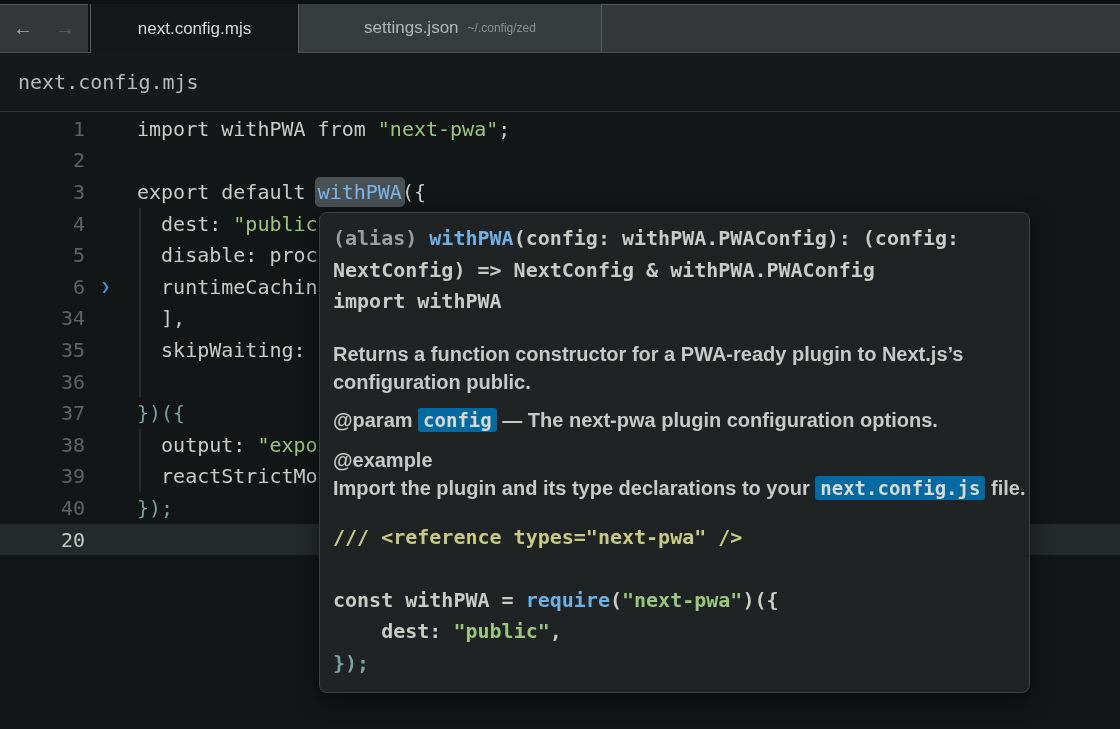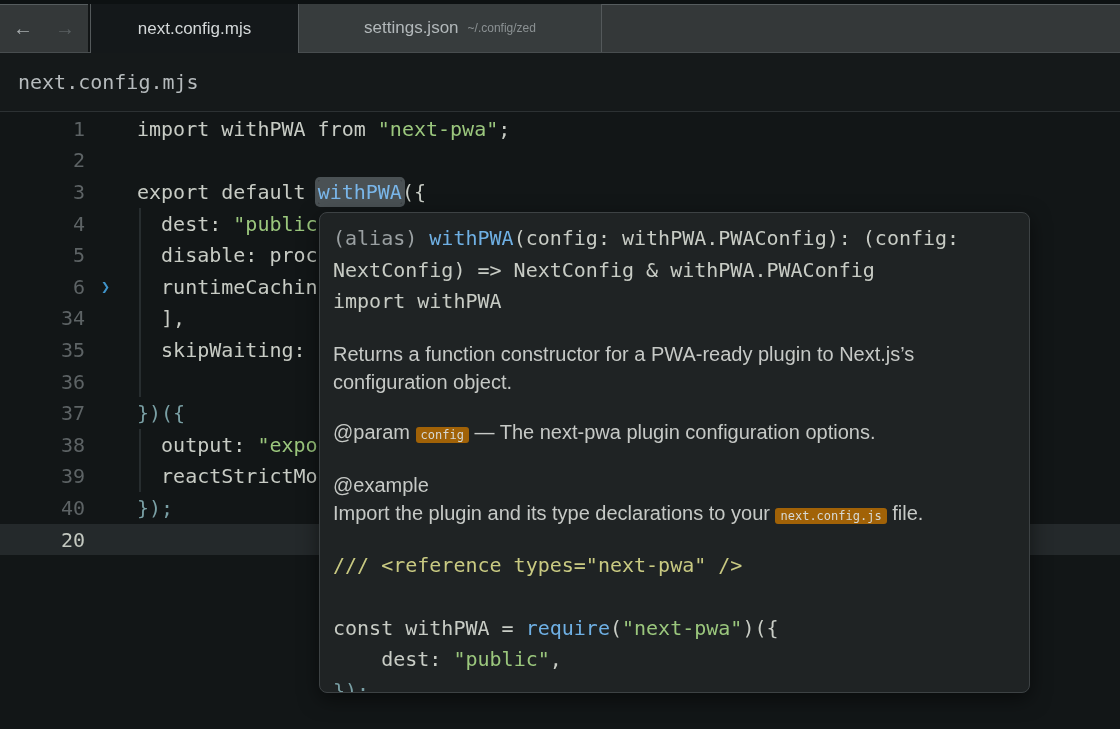--- a/index.html
+++ b/index.html
@@ -57,33 +57,33 @@
   .tk.blue  { color:#6fb0e4; }
   .tk.teal  { color:#7aa0a5; }
   .tk.yellow{ color:#c9ca82; }
   .tk.hl    { color:#7ab7ea; background:#4a5154; box-shadow:0 0 0 3px #4a5154; border-radius:2px; }
 
   
   .tooltip {
     position:absolute; left:319px; top:212px; width:711px; height:481px;
     background:#1f2324; border:1px solid #3d4244; border-radius:8px;
     box-shadow:0 6px 20px rgba(0,0,0,.5);
-    padding:10px 13px 10px 13px; z-index:10; overflow:hidden;
+    padding:10px 13px 10px 13px; z-index:10; overflow:hidden;font-weight:bold;
   }
   .codeline { font-family:"DejaVu Sans Mono", monospace; font-size:20px;
               line-height:31.5px; white-space:pre; }
   .sigblock { margin-bottom:22px; }
-  .prose { font-size:20px; line-height:28px; color:#c6c9c6;margin-top:22px; }
+  .prose { font-size:20px; line-height:28px; color:#c6c9c6; }
   .descblock { margin-bottom:10px; }
   .paramline { margin-bottom:12px; white-space:nowrap; }
   .exampleblock { margin-bottom:20px; }
   .exampleblock .mixed { white-space:nowrap; }
   code.inline {
-    font-family:"DejaVu Sans Mono", monospace; font-size:12px; color:#d6d9d6;
-    background:#a16207; border-radius:3px; padding:1px 5px;
+    font-family:"DejaVu Sans Mono", monospace; font-size:19px; color:#d6d9d6;
+    background:#0369a1; border-radius:3px; padding:1px 5px;
   }
 </style>
 </head>
 <body>
 
 <div class="app">
 
   <header class="tabbar">
     <div class="nav">
       <span class="navbtn enabled">←</span>
@@ -163,21 +163,21 @@
     </div>
 
   <div class="tooltip">
     <div class="sigblock">
       <div class="codeline"><span class="tk dim">(alias) </span><span class="tk blue">withPWA</span><span class="tk fg">(config: withPWA.PWAConfig): (config:</span></div>
       <div class="codeline"><span class="tk fg">NextConfig) =&gt; NextConfig &amp; withPWA.PWAConfig</span></div>
       <div class="codeline"><span class="tk fg">import withPWA</span></div>
     </div>
     <div class="prose descblock">
       <div>Returns a function constructor for a PWA-ready plugin to Next.js’s</div>
-      <div>configuration object.</div>
+      <div>configuration public.</div>
     </div>
     <div class="prose paramline">
       <span>@param </span><code class="inline">config</code><span> — The next-pwa plugin configuration options.</span>
     </div>
     <div class="prose exampleblock">
       <div>@example</div>
       <div class="mixed">
         <span>Import the plugin and its type declarations to your </span><code class="inline">next.config.js</code><span> file.</span>
       </div>
     </div>

